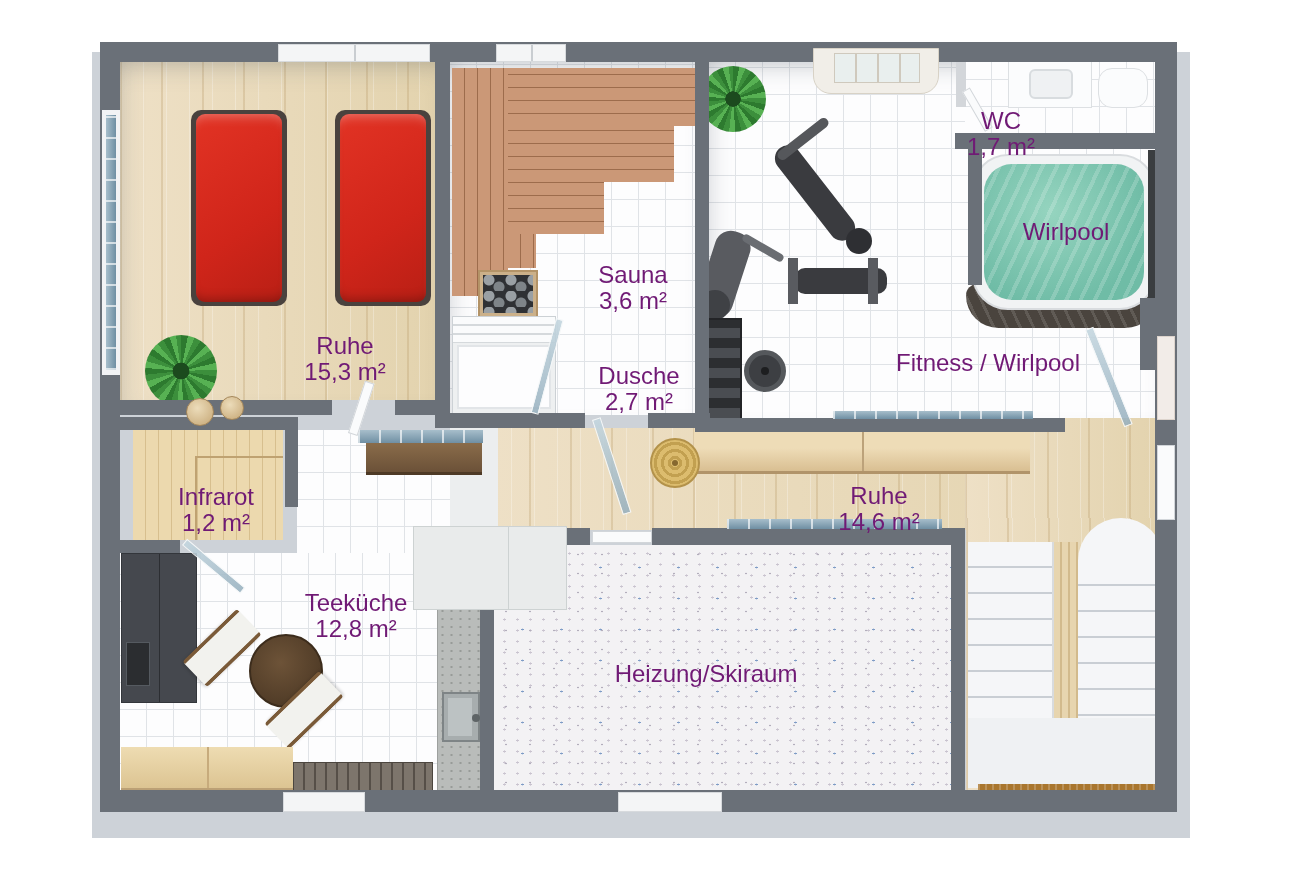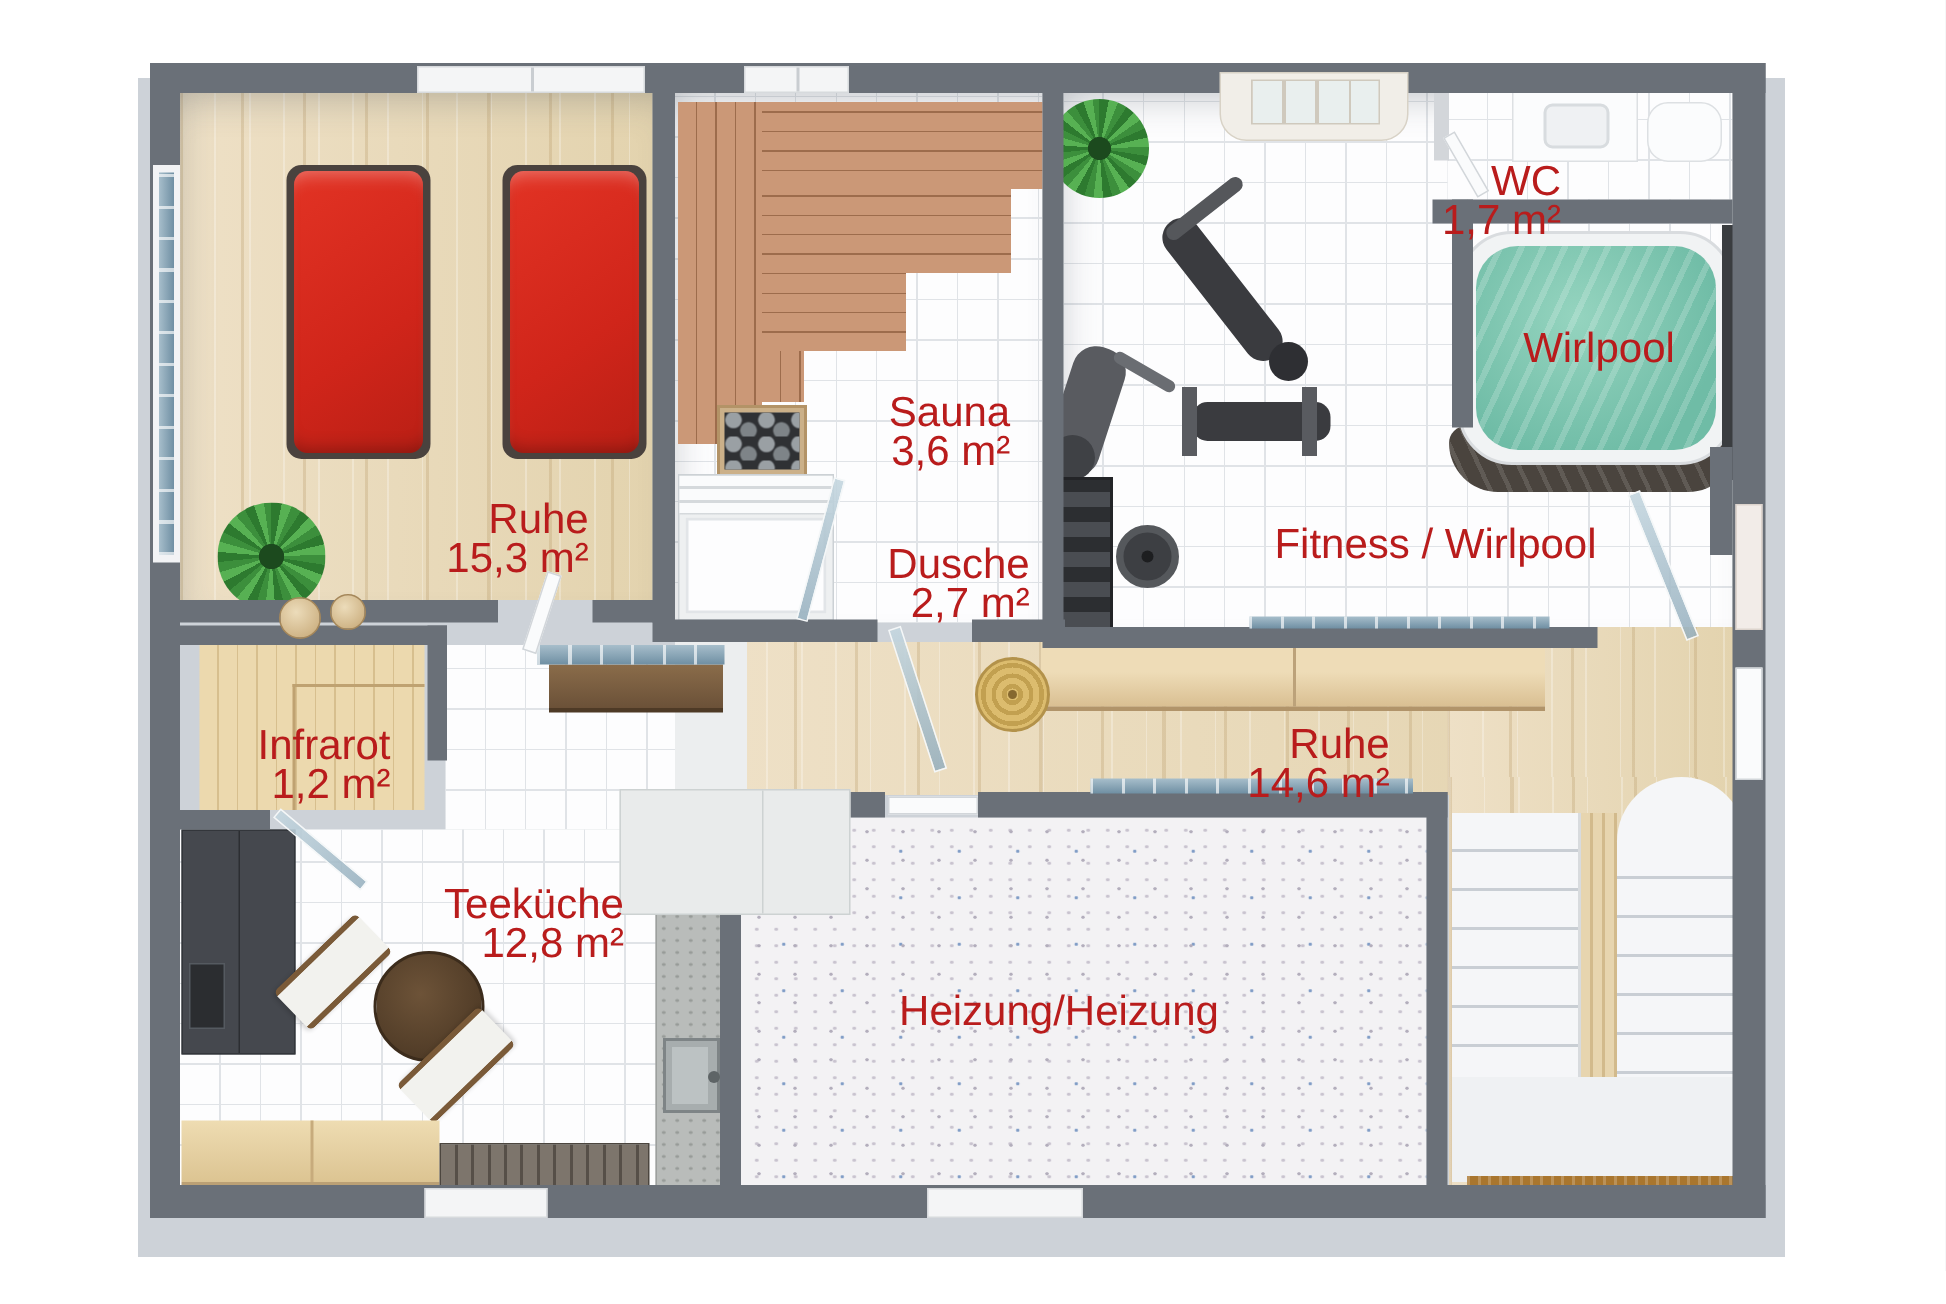--- a/index.html
+++ b/index.html
@@ -6,22 +6,22 @@
   .plan{position:relative;width:1297px;height:869px;background:#ffffff;overflow:hidden;
         font-family:"Liberation Sans",sans-serif;}
   .abs{position:absolute;}
   
   .plinth{z-index:0;background:#cdd2d8;}
   .floor{z-index:1;}
   .furn{z-index:2;}
   .wall{z-index:3;background:#6a7078;}
   .onwall{z-index:4;}
   .door{z-index:5;}
-  .label{z-index:6;position:absolute;transform:translateX(-50%);text-align:right;
-         color:#b91c1c;font-size:28px;line-height:26px;white-space:nowrap;}
+  .label{z-index:6;position:absolute;transform:translateX(-50%);text-align:center;
+         color:#701a75;font-size:24px;line-height:26px;white-space:nowrap;}
   
   .wood{background-color:#e9dbbc;
     background-image:
       repeating-linear-gradient(90deg, rgba(185,155,105,.30) 0 2px, rgba(0,0,0,0) 2px 41px),
       repeating-linear-gradient(90deg, rgba(255,255,255,.28) 0 1px, rgba(0,0,0,0) 1px 23px),
       linear-gradient(90deg,#eee0c6,#e3d3ae);}
   .shade{box-shadow:inset 0 20px 24px -16px rgba(80,88,100,.30), inset 20px 0 24px -18px rgba(80,88,100,.20);}
   .tile{background-color:#fdfdfe;
     background-image:
       repeating-linear-gradient(0deg, rgba(0,0,0,0) 0 26px, #e0e3e7 26px 27px),
@@ -224,35 +224,35 @@
     <div>3,6 m²</div>
   </div>
   <div class="label" style="left:639px;top:363px;">
     <div>Dusche</div>
     <div>2,7 m²</div>
   </div>
   <div class="label" style="left:1001px;top:108px;">
     <div>WC</div>
     <div>1,7 m²</div>
   </div>
-  <div class="label" style="left:957px;top:350px;">
+  <div class="label" style="left:988px;top:350px;">
     <div>Fitness / Wirlpool</div>
   </div>
   <div class="label" style="left:879px;top:483px;">
     <div>Ruhe</div>
     <div>14,6 m²</div>
   </div>
   <div class="label" style="left:216px;top:484px;">
     <div>Infrarot</div>
     <div>1,2 m²</div>
   </div>
   <div class="label" style="left:356px;top:590px;">
     <div>Teeküche</div>
     <div>12,8 m²</div>
   </div>
   <div class="label" style="left:706px;top:661px;">
-    <div>Heizung/Heizung</div>
+    <div>Heizung/Skiraum</div>
   </div>
   <div class="label" style="left:1066px;top:219px;">
     <div>Wirlpool</div>
   </div>
 
 </div>
 
 </body></html>

